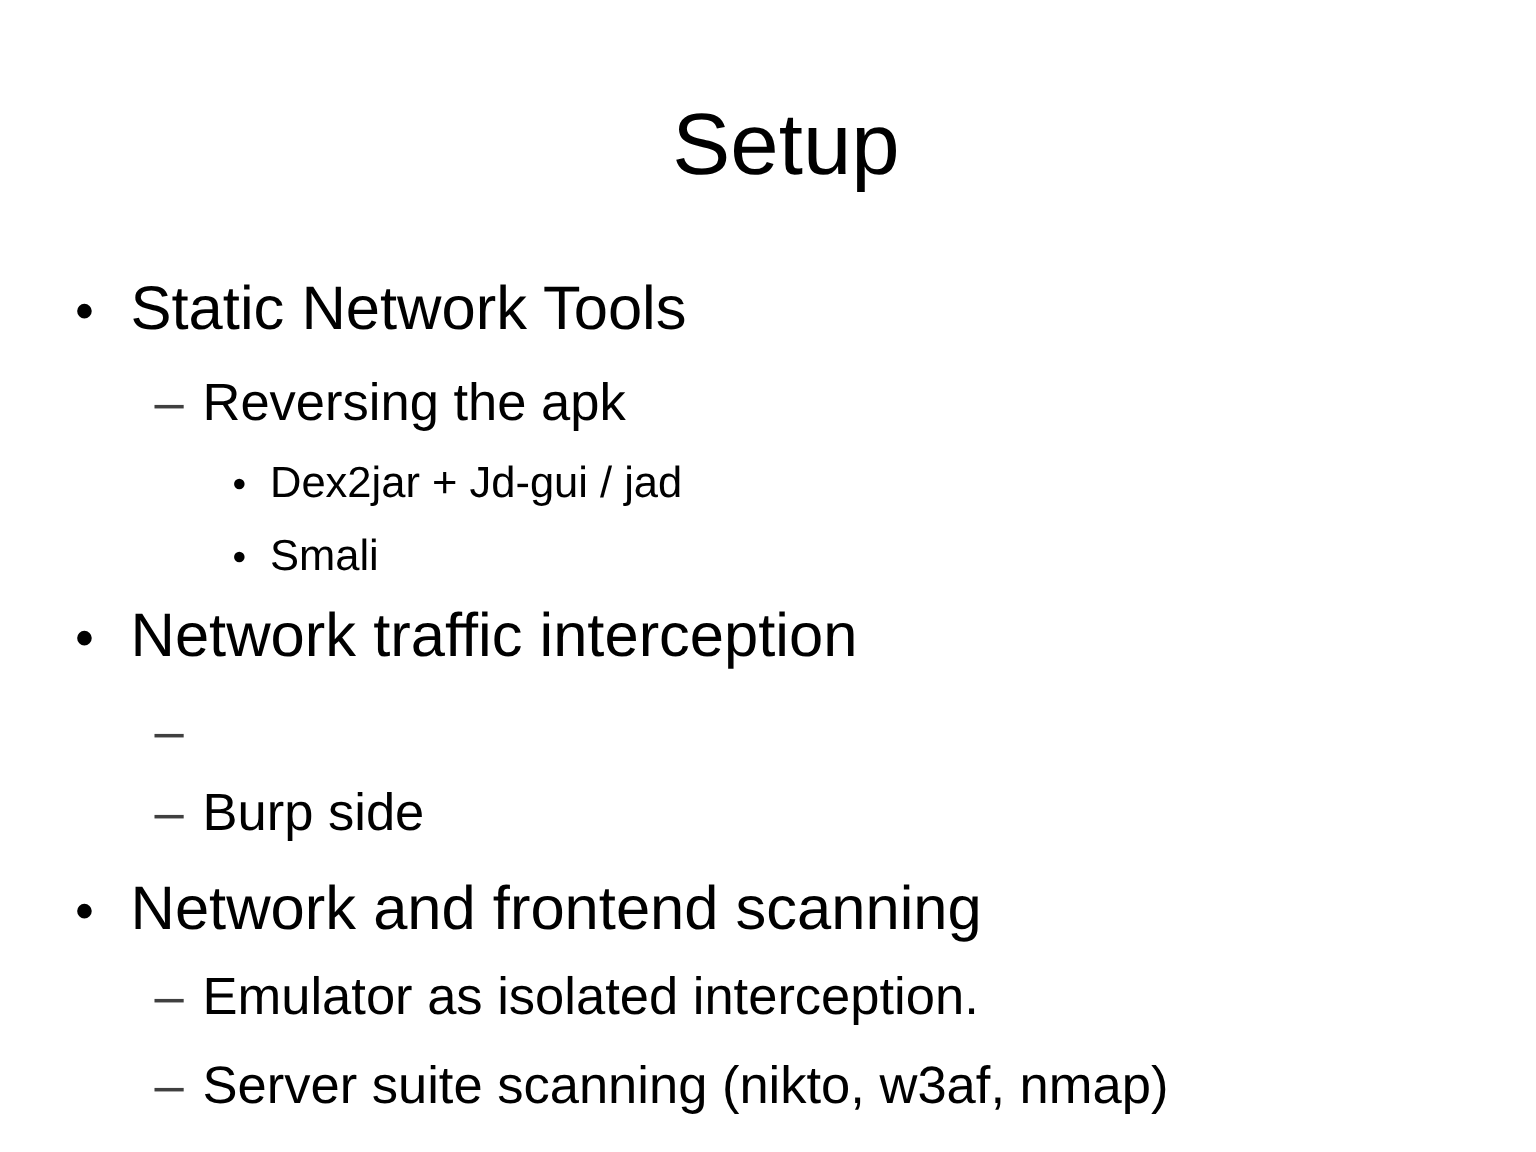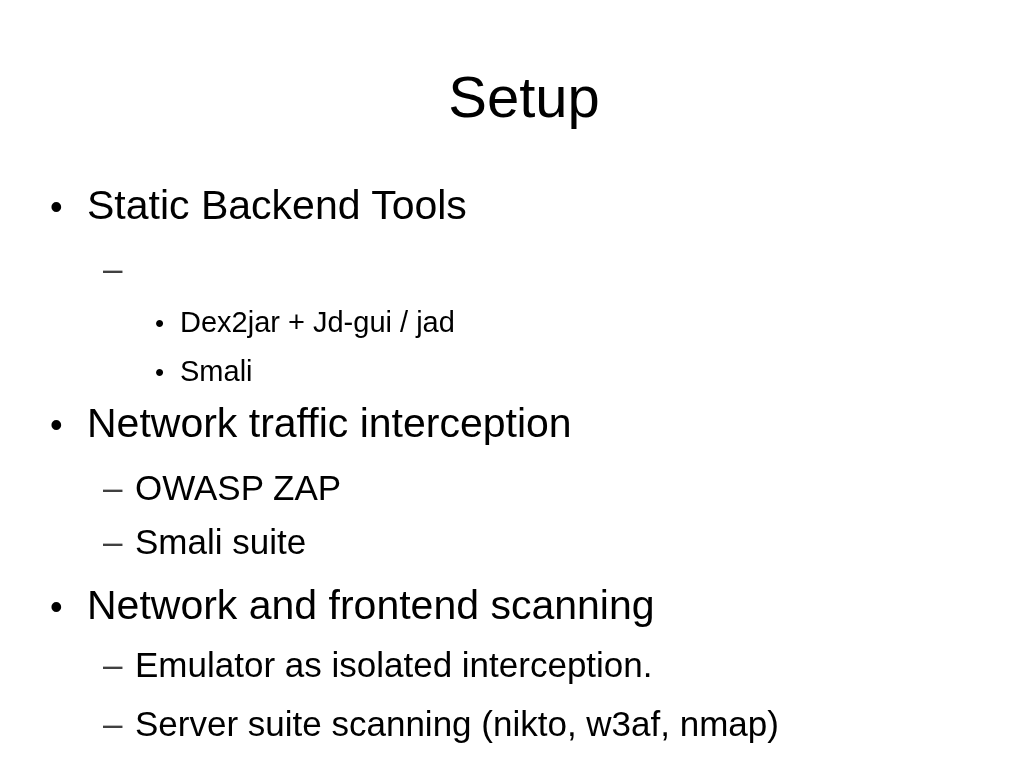--- a/index.html
+++ b/index.html
@@ -58,50 +58,50 @@
 </style>
 </head>
 <body>
 
 <div class="slide">
 
   <h1 class="title">Setup</h1>
 
   <div class="b lv1 r0">
     <span class="mk">•</span>
-    <span>Static Backend Tools</span>
+    <span>Static Network Tools</span>
   </div>
 
   <div class="b lv2 r1">
     <span class="mk">–</span>
+    <span>Reversing the apk</span>
   </div>
 
   <div class="b lv3 r2">
     <span class="mk">•</span>
     <span>Dex2jar + Jd-gui / jad</span>
   </div>
 
   <div class="b lv3 r3">
     <span class="mk">•</span>
     <span>Smali</span>
   </div>
 
   <div class="b lv1 r4">
     <span class="mk">•</span>
     <span>Network traffic interception</span>
   </div>
 
   <div class="b lv2 r5">
     <span class="mk">–</span>
-    <span>OWASP ZAP</span>
   </div>
 
   <div class="b lv2 r6">
     <span class="mk">–</span>
-    <span>Smali suite</span>
+    <span>Burp side</span>
   </div>
 
   <div class="b lv1 r7">
     <span class="mk">•</span>
     <span>Network and frontend scanning</span>
   </div>
 
   <div class="b lv2 r8">
     <span class="mk">–</span>
     <span>Emulator as isolated interception.</span>

